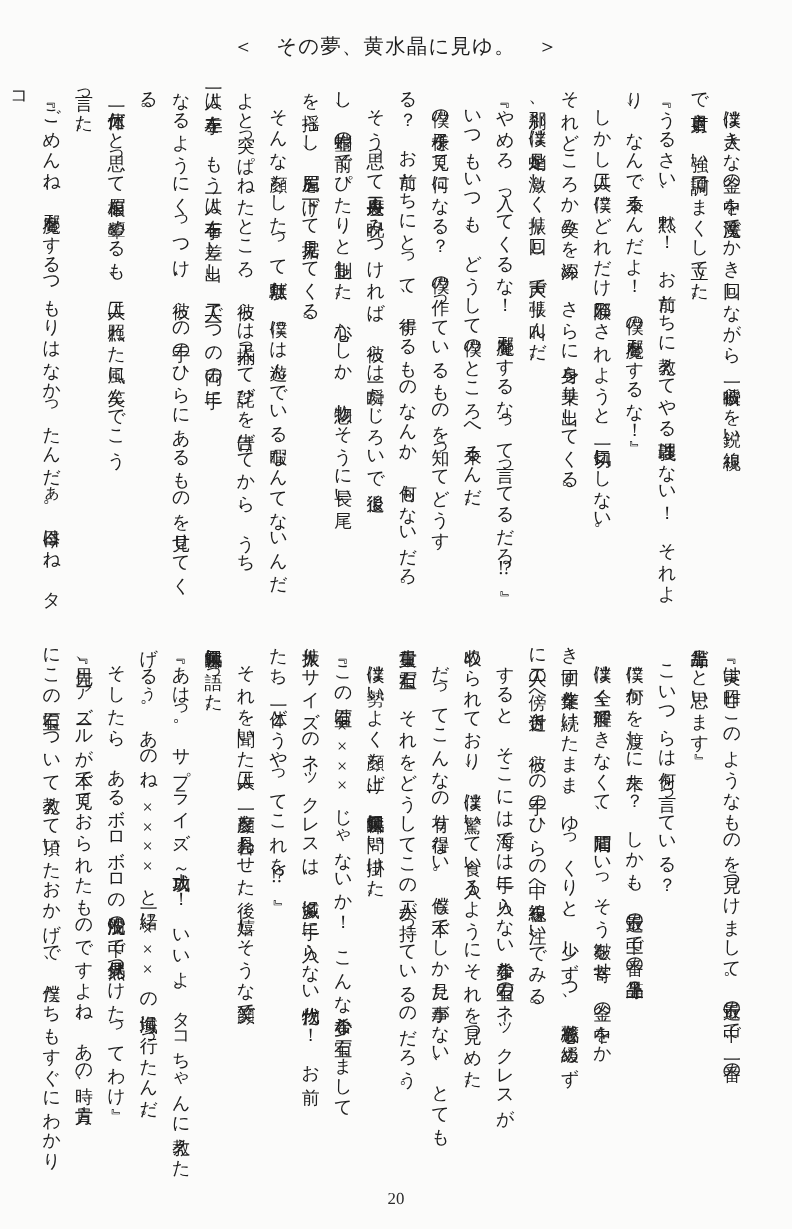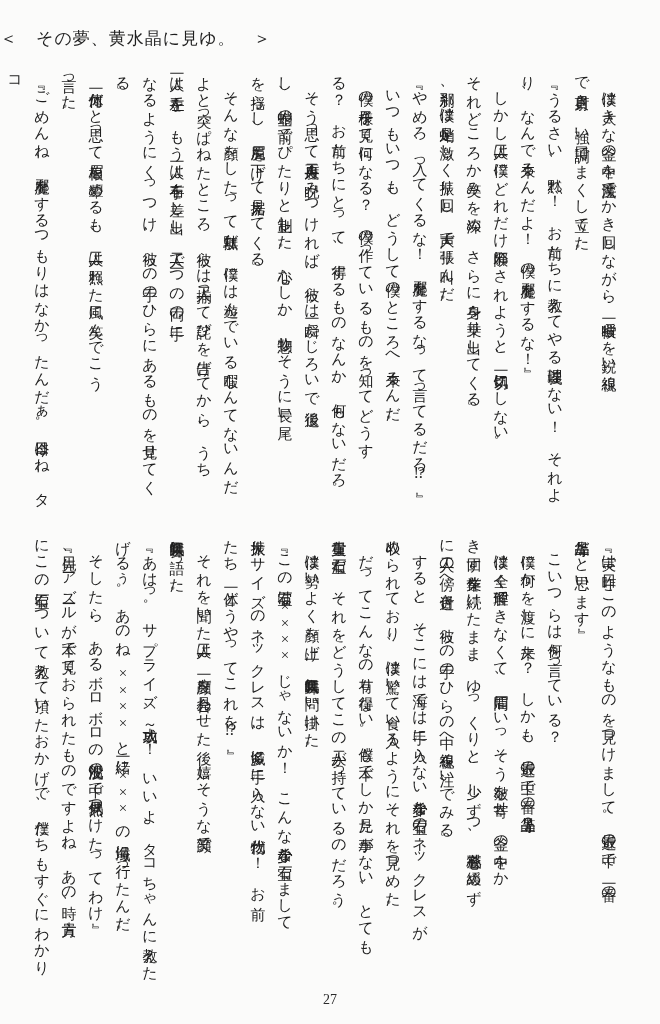--- a/index.html
+++ b/index.html
@@ -14,21 +14,21 @@
     background: #fbfbfa;
     color: #1e1e1e;
     font-family: "Liberation Serif", "DejaVu Serif", serif;
     overflow: hidden;
   }
   .title {
     position: absolute;
     top: 27px;
     left: 0;
     width: 100%;
-    text-align: left;
+    text-align: center;
     font-size: 17px;
     letter-spacing: 1px;
     white-space: pre;
   }
   .vsection {
     position: absolute;
     right: 38px;
     writing-mode: vertical-rl;
     text-orientation: mixed;
     font-size: 15px;
@@ -64,14 +64,14 @@
 </head>
 <body>
 
 <div class="page">
   <div class="title">＜　その夢、黄水晶に見ゆ。　＞</div>
 
   <div class="vsection" id="section-top"><div class="line indent">僕は大きな釜の中を魔法でかき回しながら、一瞬彼らを鋭い視線</div><div class="line">で射貫き、強い口調でまくし立てた。</div><div class="line indent">『うるさい、黙れ！　お前たちに教えてやる義理はない！　それよ</div><div class="line">り、なんで来るんだよ！　僕の邪魔をするな！』</div><div class="line indent">しかし二人は僕にどれだけ邪険にされようと、一切気にしない。</div><div class="line">それどころか笑みを深め、さらに身を乗り出してくる。</div><div class="line indent">刹那、僕は蛸足を激しく振り回し、大声で張り叫んだ。</div><div class="line indent">『やめろ、入ってくるな！　邪魔をするなって言ってるだろ⁉』</div><div class="line indent">いつもいつも、どうして僕のところへ来るんだ。</div><div class="line indent">僕の様子を見て何になる？　僕の作っているものを知ってどうす</div><div class="line">る？　お前たちにとって、得するものなんか、何もないだろ。</div><div class="line indent">そう思って再度二人を睨みつければ、彼らは一瞬たじろいで後退</div><div class="line">し、蛸壺の前でぴたりと制止した。心なしか、物悲しそうに長い尾</div><div class="line">を揺らし、眉尻を下げて見据えてくる。</div><div class="line indent">そんな顔をしたって無駄だ。僕には遊んでいる暇なんてないんだ</div><div class="line">よと突っぱねたところ、彼らは二人揃って詫びを告げてから、うち</div><div class="line">一人は左手を、もう一人は右手を差し出し、二人で一つの両の手に</div><div class="line">なるようにくっつけ、彼らの手のひらにあるものを見せてくる。</div><div class="line indent">一体何だと思って眉根を顰めるも、二人は照れた風に笑んでこう</div><div class="line">言った。</div><div class="line indent">『ごめんね、邪魔をするつもりはなかったんだぁ。今日はね、タコ</div><div class="line">ちゃんにこれを渡しに来たんだよ』</div></div>
 
   <div class="vsection" id="section-bottom"><div class="line indent">『実は昨日、このようなものを見つけまして。最近の中で、一番の</div><div class="line">上等品だと思います』</div><div class="line indent">こいつらは何を言っている？</div><div class="line indent">僕に何かを渡しに来た？　しかも、最近の中で一番の上等品？</div><div class="line indent">僕は全く理解できなくて、眉間にいっそう皺を寄せ、釜の中をか</div><div class="line">き回す作業を続けたまま、ゆっくりと、少しずつ、警戒心を緩めず</div><div class="line">に二人の傍へ近付き、彼らの手のひらの中へ視線を注いでみる。</div><div class="line indent">すると、そこには海では手に入らない希少な宝石のネックレスが</div><div class="line">収められており、僕は驚いて食い入るようにそれを見つめた。</div><div class="line indent">だってこんなの有り得ない。僕も本でしか見た事がない、とても</div><div class="line">貴重な宝石だ。それをどうしてこの二人が持っているのだろう。</div><div class="line indent">僕は勢いよく顔を上げ、興奮気味に問い掛けた。</div><div class="line indent">『この宝石は××××じゃないか！　こんな希少な宝石、まして</div><div class="line">大振りサイズのネックレスは、滅多に手に入らない代物だ！　お前</div><div class="line">たち、一体どうやってこれを⁉』</div><div class="line indent">それを聞いた二人は、一度顔を見合わせた後、嬉しそうな笑顔で</div><div class="line">興奮気味に語った。</div><div class="line indent">『あはっ。サプライズ、大成功～！　いいよ、タコちゃんに教えた</div><div class="line">げるぅ。あのね、××××と一緒に×××の海域に行ったんだ。</div><div class="line indent">そしたら、あるボロボロの沈没船の中で偶然見つけたってわけ』</div><div class="line indent">『先日、アズールが本で見ておられたものですよね。あの時、貴方</div><div class="line">にこの宝石について教えて頂いたおかげで、僕たちもすぐにわかり</div></div>
 
-  <div class="pageno">27</div>
+  <div class="pageno">20</div>
 </div>
 
 </body></html>

